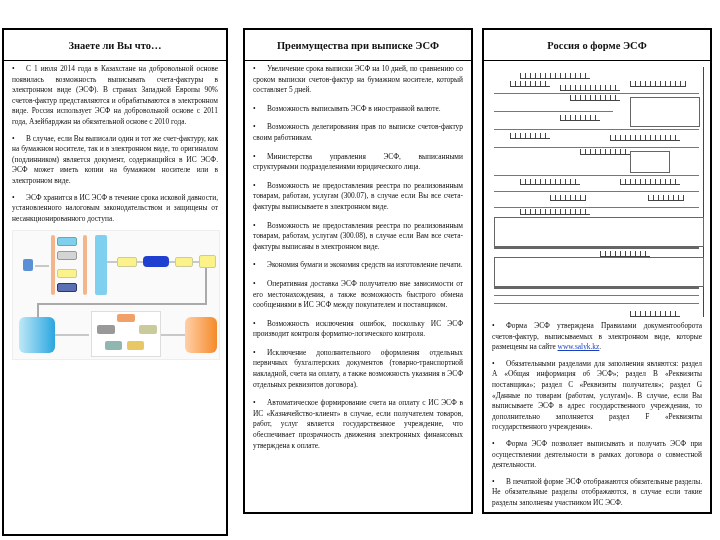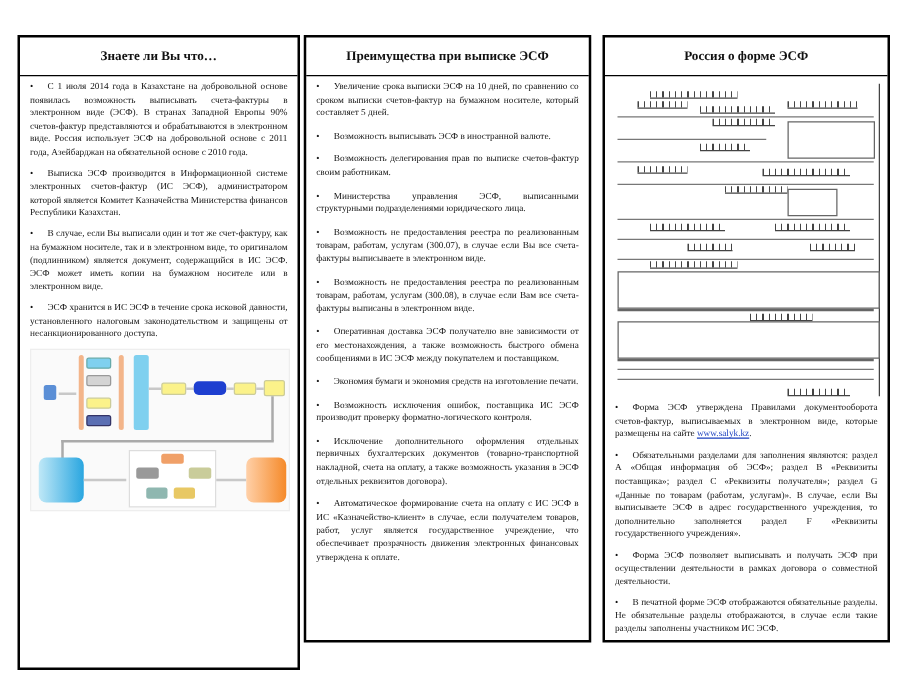--- a/index.html
+++ b/index.html
@@ -3,21 +3,21 @@
 <meta charset="utf-8">
 <style>
   html, body { margin:0; padding:0; }
   body {
     width:720px; height:540px; background:#ffffff; position:relative; overflow:hidden;
     font-family: "Liberation Serif", "DejaVu Serif", serif; color:#111;
   }
   .panel {
     position:absolute; top:28px; border:2px solid #000; background:#fff; box-sizing:border-box;
   }
-  .p1 { left:14px; width:226px; height:508px; }
+  .p1 { left:2px; width:226px; height:508px; }
   .p2 { left:243px; width:230px; height:486px; }
   .p3 { left:482px; width:230px; height:486px; }
   .ph {
     height:30px; border-bottom:1.5px solid #000; display:flex; align-items:center; justify-content:center;
     font-weight:bold; font-size:10.5px;
   }
   .pb { padding:3px 8px 0 8px; }
   .item {
     font-size:7.4px; line-height:10.6px; text-align:justify; margin:0 0 6px 0; text-indent:0;
   }
@@ -41,21 +41,20 @@
   .p3 .pb { padding-top:4px; }
   .p3 .item { margin-bottom:6px; }
 </style>
 </head>
 <body>
 
 <div class="panel p1">
   <div class="ph">Знаете ли Вы что…</div>
   <div class="pb">
     <p class="item"><span class="bullet">•</span><span>С 1 июля 2014 года в Казахстане на добровольной основе появилась возможность выписывать счета-фактуры в электронном виде (ЭСФ). В странах Западной Европы 90% счетов-фактур представляются и обрабатываются в электронном виде. Россия использует ЭСФ на добровольной основе с 2011 года, Азейбарджан на обязательной основе с 2010 года.</span></p>
-    <p class="item"><span class="bullet">•</span><span>Выписка ЭСФ производится в Информационной системе электронных счетов-фактур (ИС ЭСФ), администратором которой является Комитет Казначейства Министерства финансов Республики Казахстан.</span></p>
     <p class="item"><span class="bullet">•</span><span>В случае, если Вы выписали один и тот же счет-фактуру, как на бумажном носителе, так и в электронном виде, то оригиналом (подлинником) является документ, содержащийся в ИС ЭСФ. ЭСФ может иметь копии на бумажном носителе или в электронном виде.</span></p>
     <p class="item"><span class="bullet">•</span><span>ЭСФ хранится в ИС ЭСФ в течение срока исковой давности, установленного налоговым законодательством и защищены от несанкционированного доступа.</span></p>
 
     <div class="diagram">
 
       <div class="d" style="left:10px;top:28px;width:10px;height:12px;background:#5b8fd6;"></div>
       <div class="line" style="left:22px;top:34px;width:14px;height:2px;"></div>
 
       <div class="d bar-or" style="left:38px;top:4px;height:60px;"></div>
       <div class="d bar-or" style="left:70px;top:4px;height:60px;"></div>
@@ -96,23 +95,23 @@
 
 <div class="panel p2">
   <div class="ph">Преимущества при выписке ЭСФ</div>
   <div class="pb">
     <p class="item"><span class="bullet">•</span><span>Увеличение срока выписки ЭСФ на 10 дней, по сравнению со сроком выписки счетов-фактур на бумажном носителе, который составляет 5 дней.</span></p>
     <p class="item"><span class="bullet">•</span><span>Возможность выписывать ЭСФ в иностранной валюте.</span></p>
     <p class="item"><span class="bullet">•</span><span>Возможность делегирования прав по выписке счетов-фактур своим работникам.</span></p>
     <p class="item"><span class="bullet">•</span><span>Министерства управления ЭСФ, выписанными структурными подразделениями юридического лица.</span></p>
     <p class="item"><span class="bullet">•</span><span>Возможность не предоставления реестра по реализованным товарам, работам, услугам (300.07), в случае если Вы все счета-фактуры выписываете в электронном виде.</span></p>
     <p class="item"><span class="bullet">•</span><span>Возможность не предоставления реестра по реализованным товарам, работам, услугам (300.08), в случае если Вам все счета-фактуры выписаны в электронном виде.</span></p>
+    <p class="item"><span class="bullet">•</span><span>Экономия бумаги и экономия средств на изготовление печати.</span></p>
     <p class="item"><span class="bullet">•</span><span>Оперативная доставка ЭСФ получателю вне зависимости от его местонахождения, а также возможность быстрого обмена сообщениями в ИС ЭСФ между покупателем и поставщиком.</span></p>
-    <p class="item"><span class="bullet">•</span><span>Экономия бумаги и экономия средств на изготовление печати.</span></p>
-    <p class="item"><span class="bullet">•</span><span>Возможность исключения ошибок, поставщика ИС ЭСФ производит проверку форматно-логического контроля.</span></p>
+    <p class="item"><span class="bullet">•</span><span>Возможность исключения ошибок, поскольку ИС ЭСФ производит контроля форматно-логического контроля.</span></p>
     <p class="item"><span class="bullet">•</span><span>Исключение дополнительного оформления отдельных первичных бухгалтерских документов (товарно-транспортной накладной, счета на оплату, а также возможность указания в ЭСФ отдельных реквизитов договора).</span></p>
     <p class="item"><span class="bullet">•</span><span>Автоматическое формирование счета на оплату с ИС ЭСФ в ИС «Казначейство-клиент» в случае, если получателем товаров, работ, услуг является государственное учреждение, что обеспечивает прозрачность движения электронных финансовых утверждена к оплате.</span></p>
   </div>
 </div>
 
 <div class="panel p3">
   <div class="ph">Россия о форме ЭСФ</div>
   <div class="form">
     <div class="ticks" style="left:30px;top:6px;width:70px;"></div>
     <div class="ticks" style="left:20px;top:14px;width:40px;"></div>

